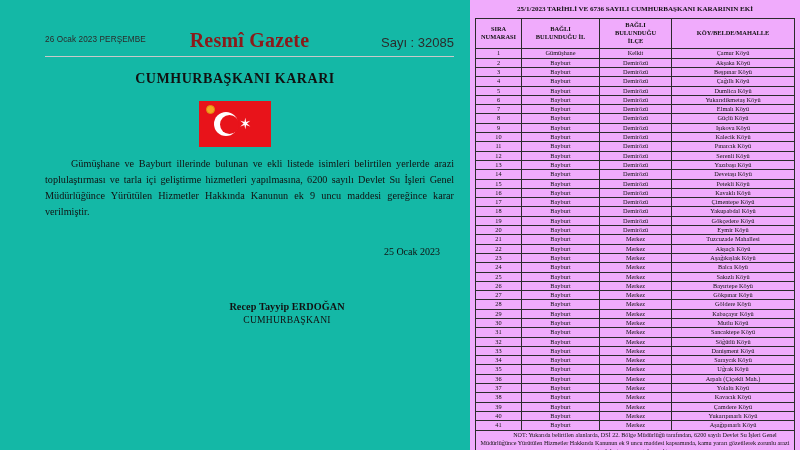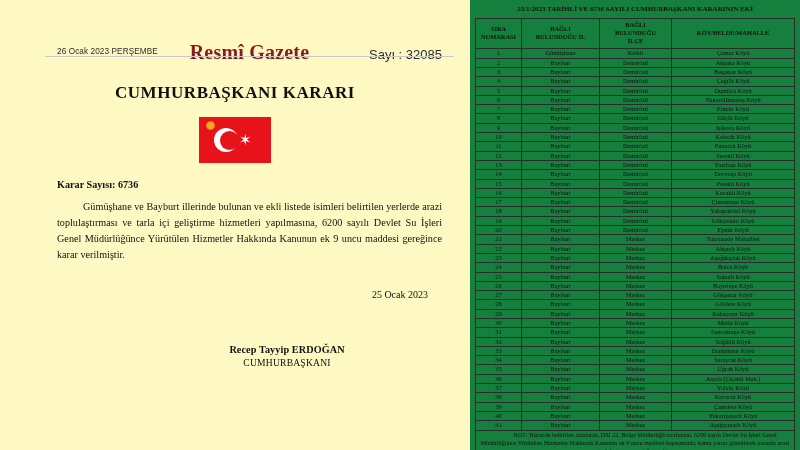--- a/index.html
+++ b/index.html
@@ -16,22 +16,22 @@
     width: 800px; height: 450px;
     background: #ffffff;
     display: flex;
   }
 
   
   .left-pane {
     position: relative;
     width: 470px;
     height: 450px;
-    padding: 12px;
-    background: #fef9c3;
+    padding: 0;
+    background: #14b8a6;
     flex: 0 0 470px;
   }
 
   .masthead {
     position: relative;
     margin: 33px 16px 0 45px;
     height: 20px;
   }
   .masthead-date {
     position: absolute; left: 0; top: 2px;
@@ -62,21 +62,21 @@
     left: 45px; right: 16px;
     top: 56px;
     height: 1px;
     background: #c9c9c9;
   }
 
   .doc-heading {
     margin-top: 18px;
     text-align: center;
     font-family: "Liberation Serif", serif;
-    font-size: 17px;
+    font-size: 14px;
     font-weight: 700;
     letter-spacing: .55px;
     color: #111;
   }
 
   .flag-wrap {
     margin-top: 14px;
     display: flex;
     justify-content: center;
   }
@@ -161,21 +161,21 @@
     font-size: 9.6px;
     color: #111;
     letter-spacing: .2px;
   }
 
   
   .right-pane {
     flex: 1 1 auto;
     height: 450px;
     padding: 5px 5px 0 5px;
-    background: #15803d;
+    background: #f0abfc;
   }
   .annex-title {
     text-align: center;
     font-family: "Liberation Serif", serif;
     font-size: 7.1px;
     font-weight: 700;
     color: #111;
     line-height: 9.5px;
     letter-spacing: -.05px;
   }
@@ -245,21 +245,20 @@
 
     <div class="flag-wrap">
       <div class="flag">
         <div class="crescent-outer"></div>
         <div class="crescent-inner"></div>
         <div class="star">✶</div>
         <div class="dot"></div>
       </div>
     </div>
 
-    <div class="karar-sayisi">Karar Sayısı: 6736</div>
 
     <div class="body-text">Gümüşhane ve Bayburt illerinde bulunan ve ekli listede isimleri belirtilen yerlerde arazi toplulaştırması ve tarla içi geliştirme hizmetleri yapılmasına, 6200 sayılı Devlet Su İşleri Genel Müdürlüğünce Yürütülen Hizmetler Hakkında Kanunun ek 9 uncu maddesi gereğince karar verilmiştir.</div>
 
     <div class="sign-date">25 Ocak 2023</div>
 
     <div class="sign-block">
       <div class="sign-name">Recep Tayyip ERDOĞAN</div>
       <div class="sign-role">CUMHURBAŞKANI</div>
     </div>
   </div>

